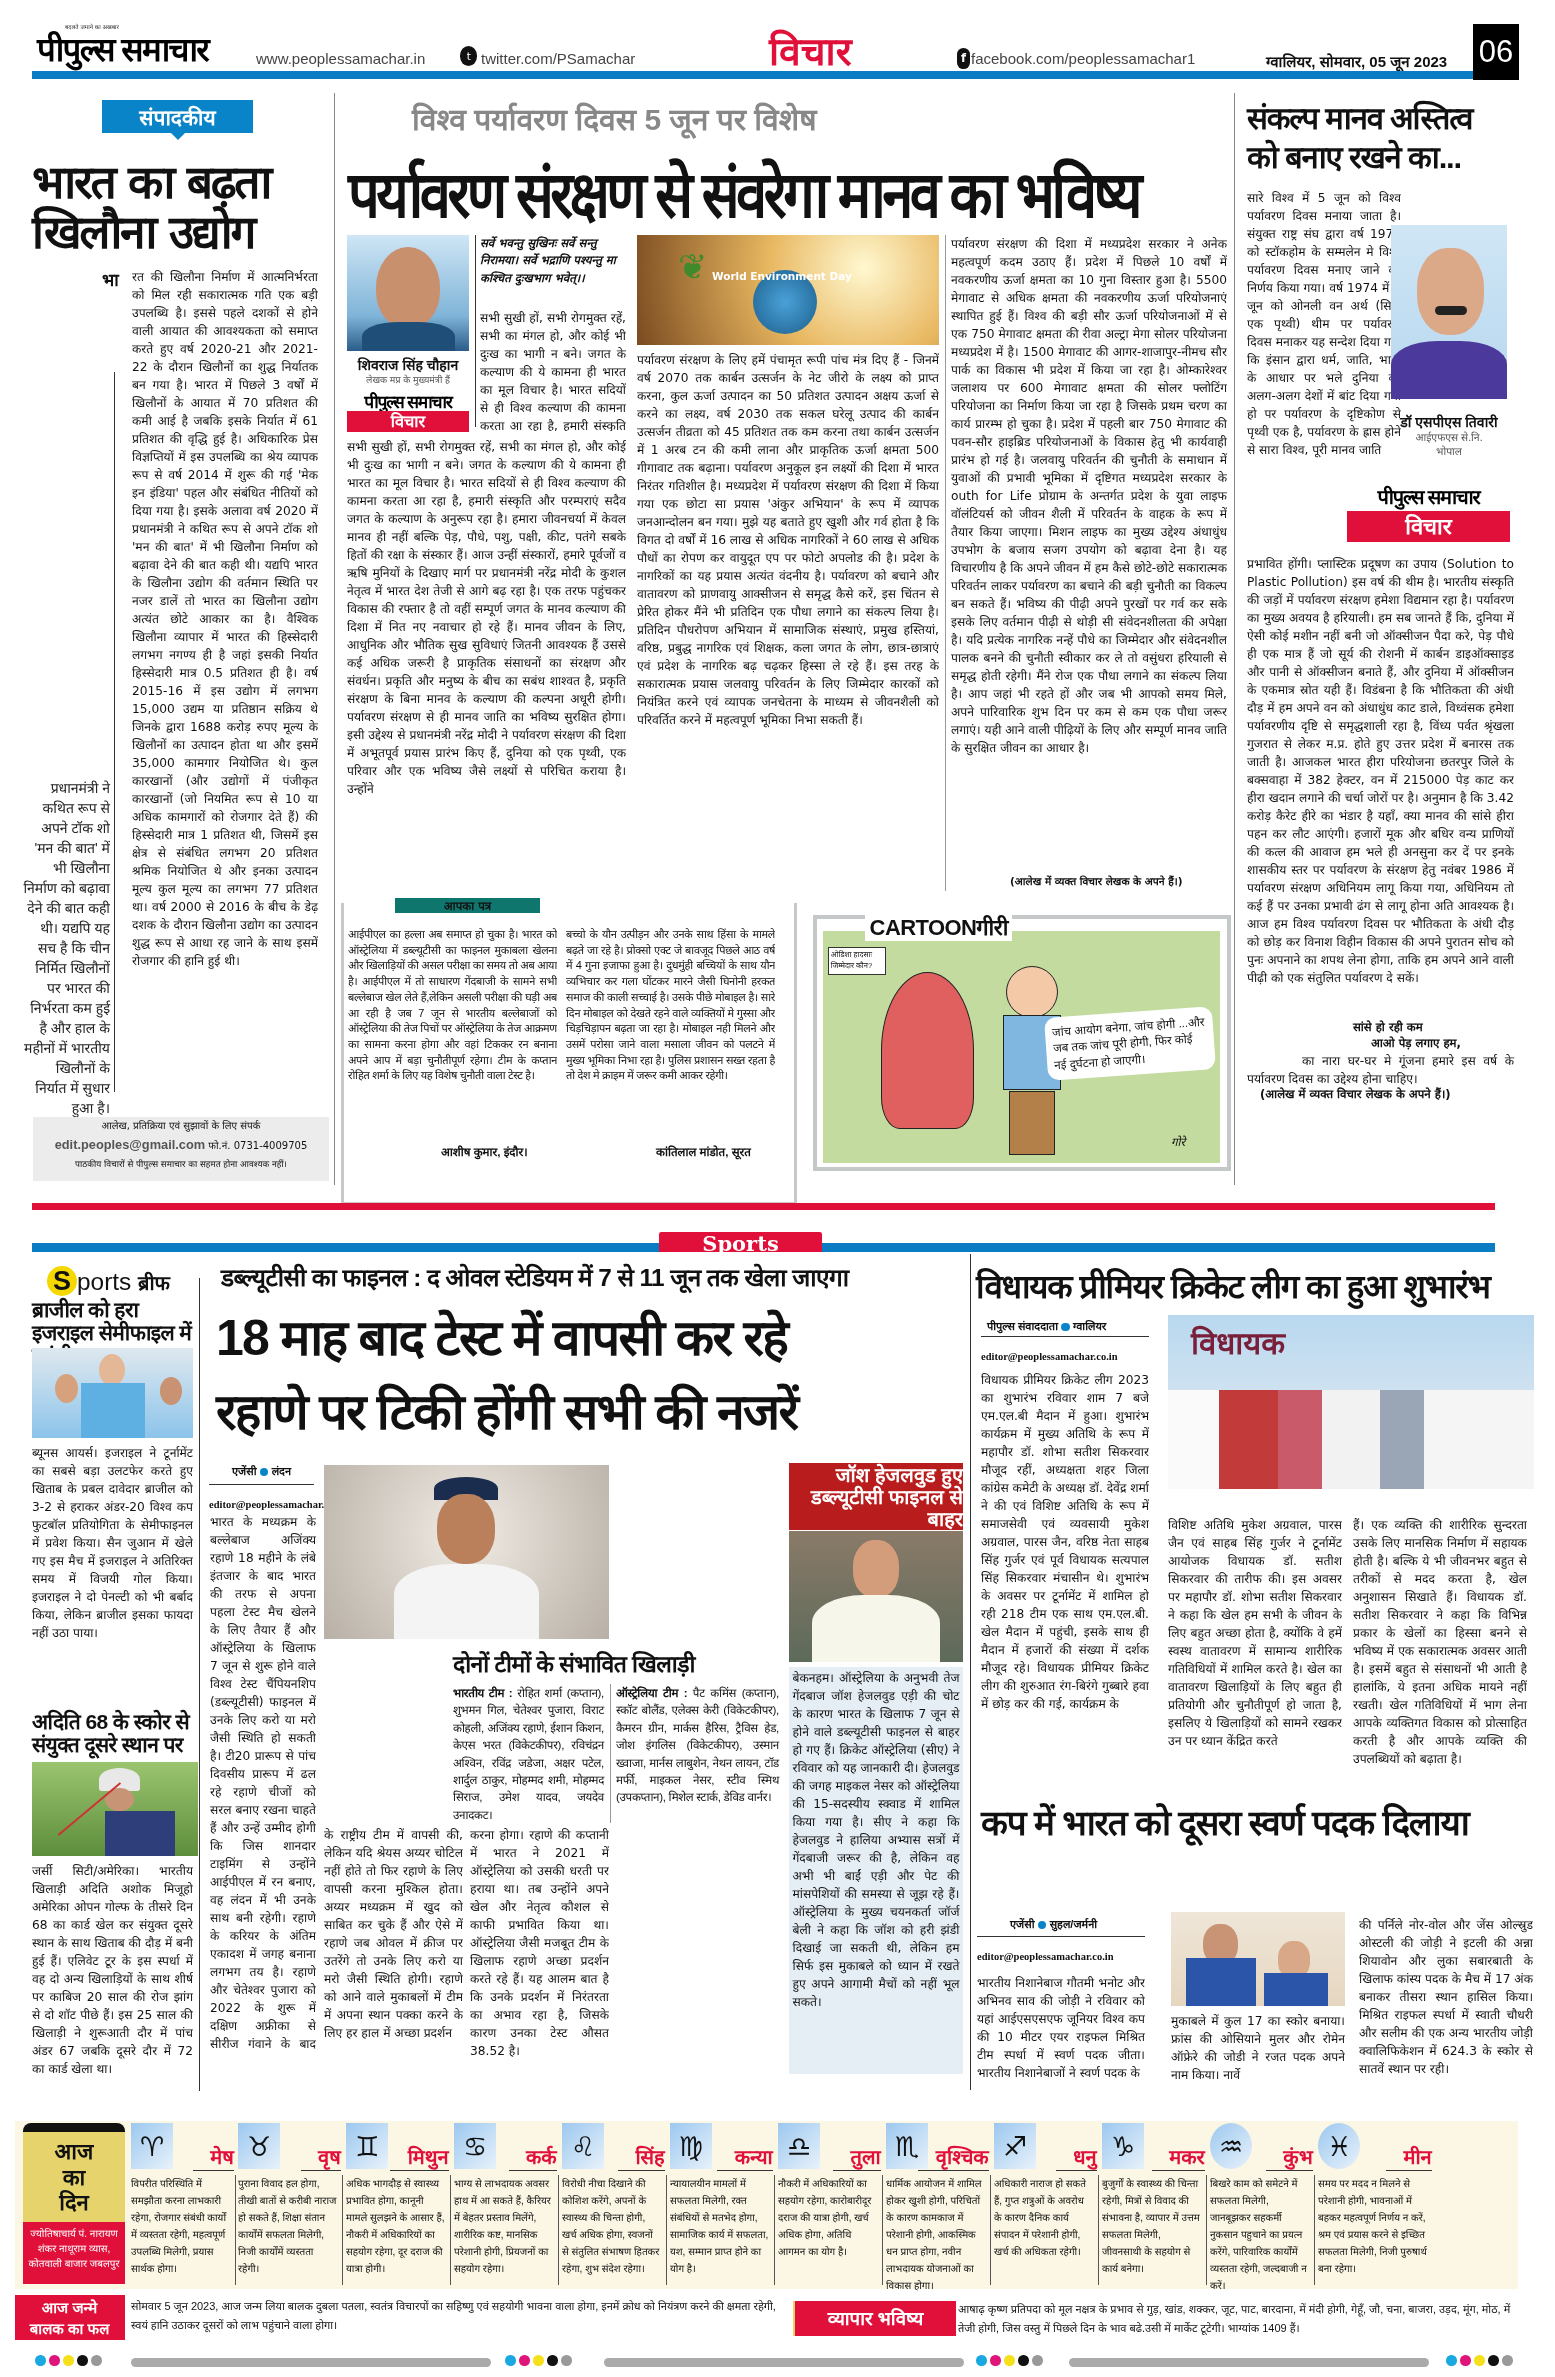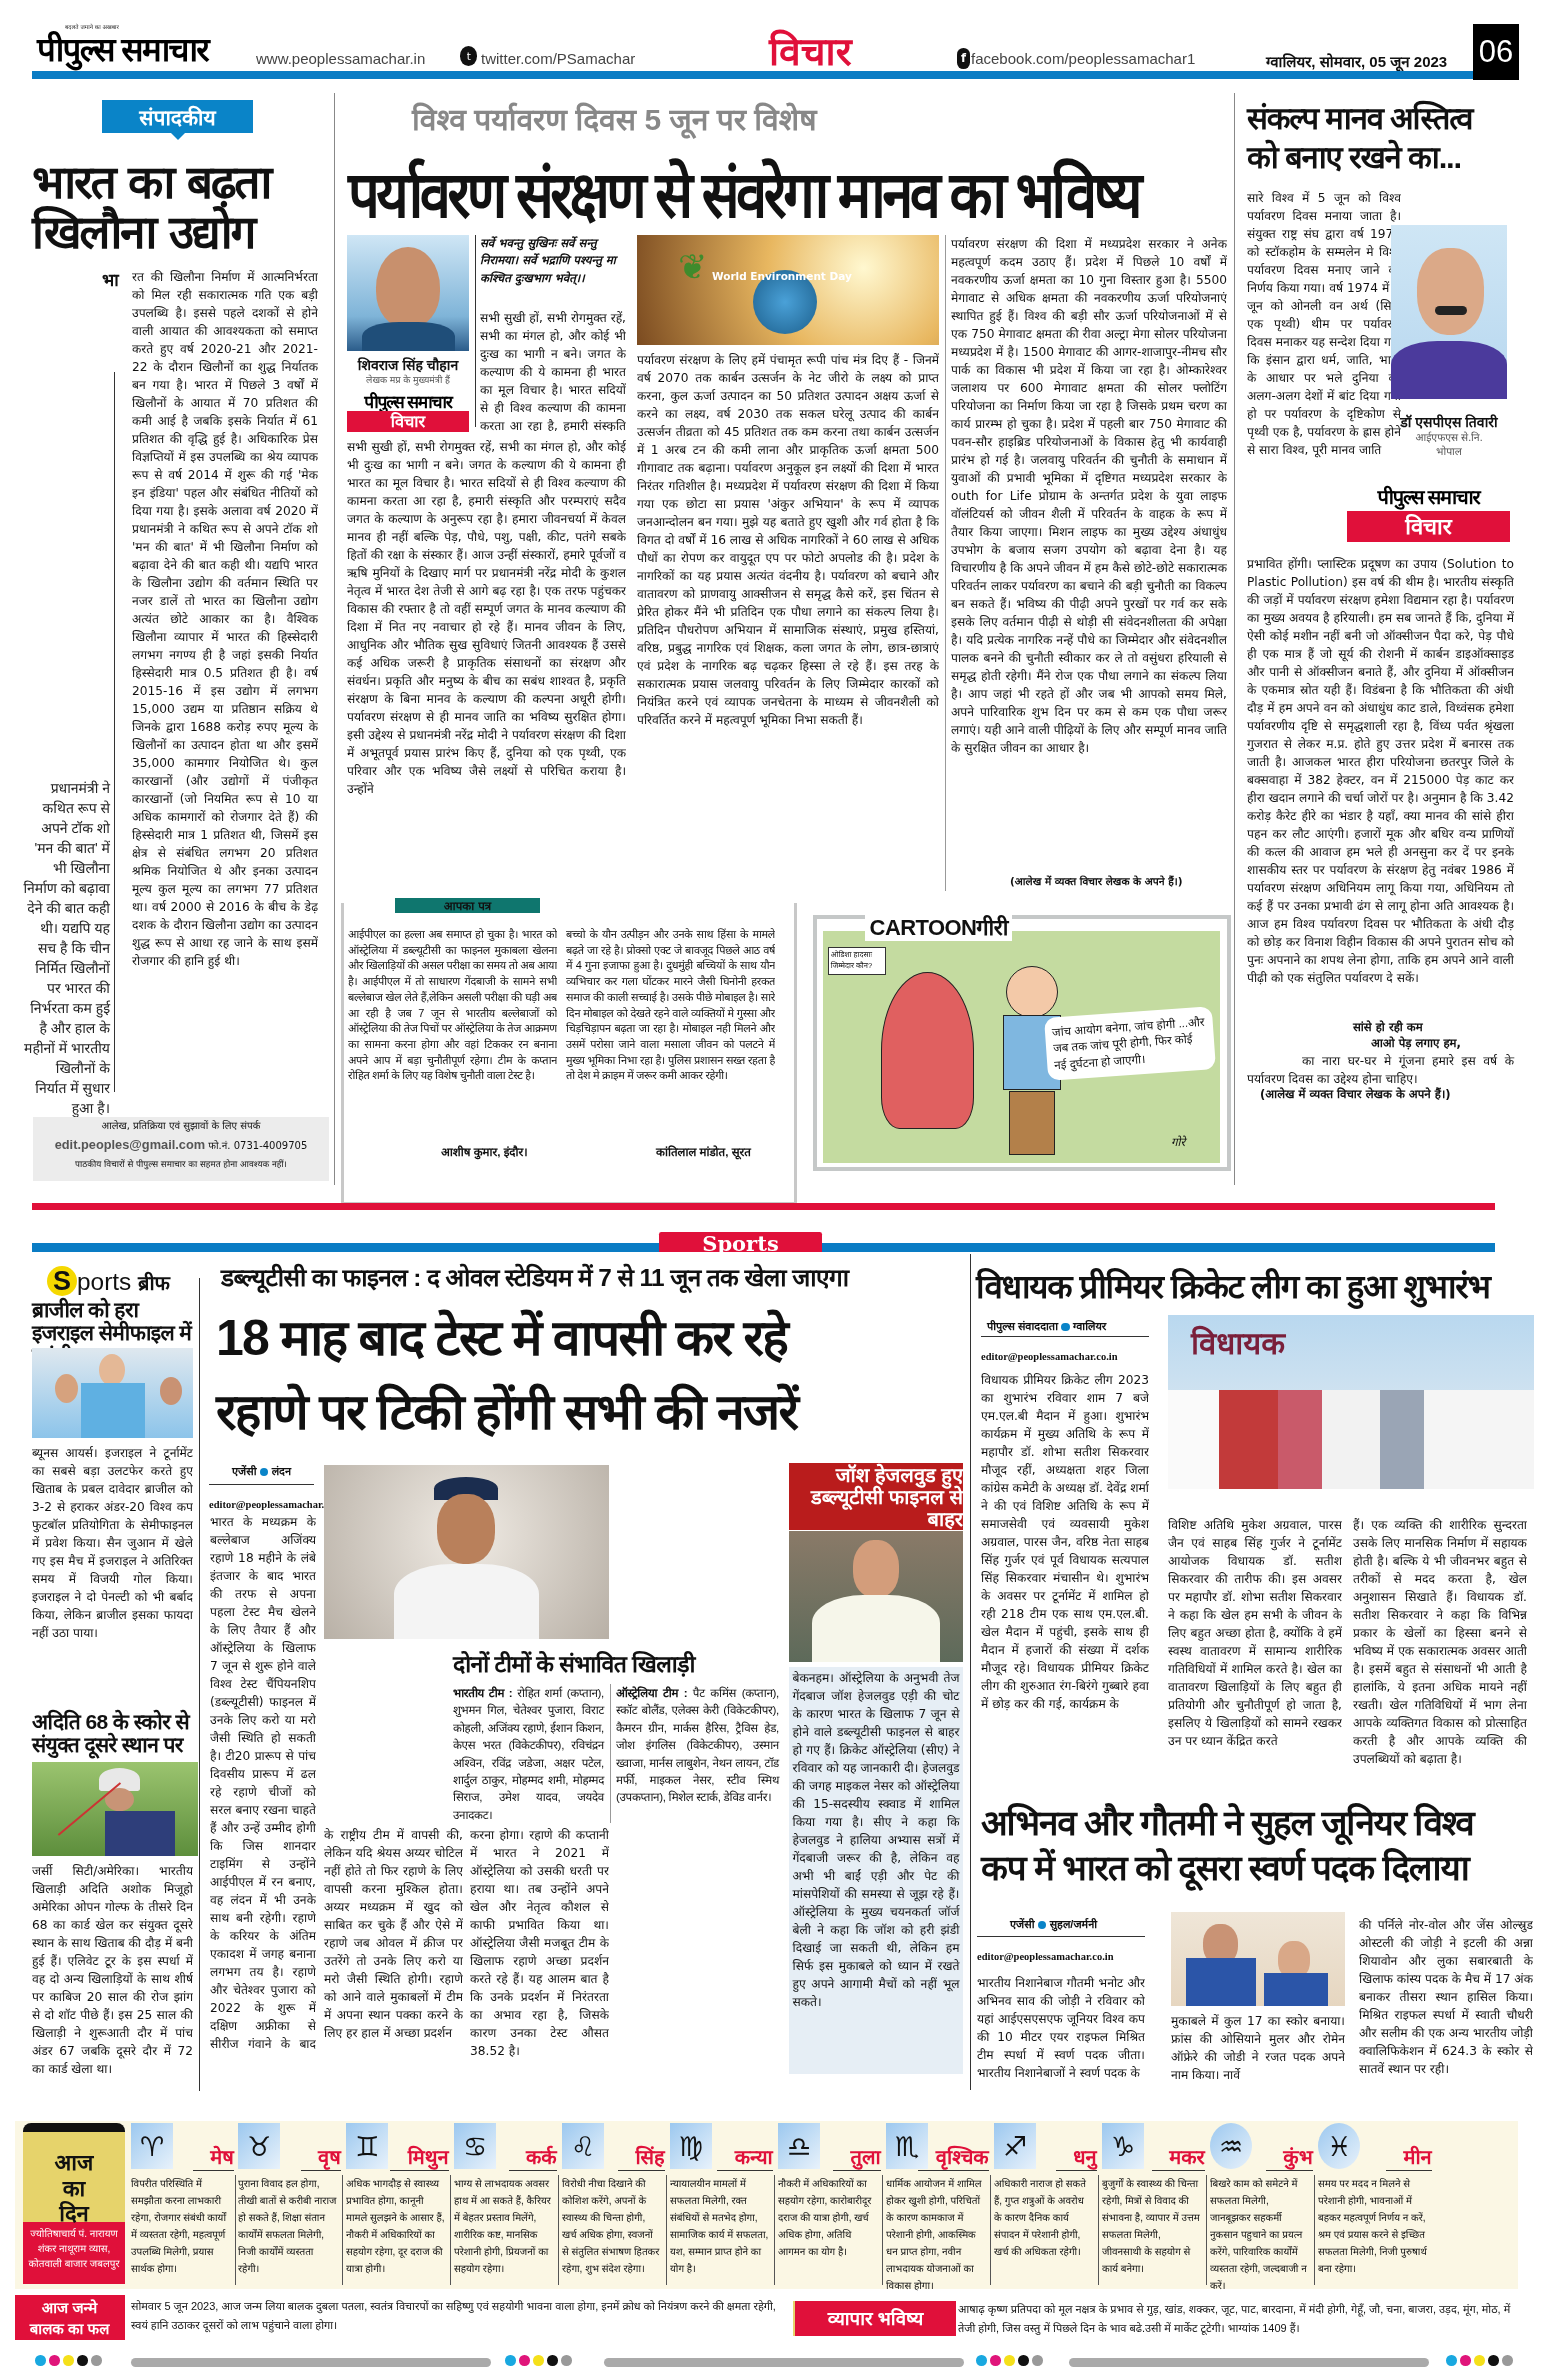--- a/index.html
+++ b/index.html
@@ -51,21 +51,21 @@
 .email-line{font-family:"Liberation Serif",serif;font-size:10.5px;font-weight:bold;border-top:1.2px solid #333;padding-top:14px}
 .hazel-box{left:789px;top:1463px;width:174px;height:67px;background:#b91c1c;color:#fff;font-family:"Liberation Sans",sans-serif;font-weight:bold;font-size:20px;line-height:22px;text-align:right;padding-top:1.2px}
 .hazel-text{left:789px;top:1667px;width:174px;background:#e6eef5;padding:2.3px 3.5px}
 .mlaph-head{left:976px;top:1263px;font-family:"Liberation Sans",sans-serif;font-weight:bold;font-size:33px;letter-spacing:-1.2px}
 .abhinav-head{left:981px;top:1800px;font-family:"Liberation Sans",sans-serif;font-weight:bold;font-size:35px;line-height:45px;letter-spacing:-1.2px}
 .teams-head{left:453px;top:1647px;font-family:"Liberation Sans",sans-serif;font-weight:bold;font-size:23px;letter-spacing:-0.6px}
 
 .horo-bg{left:14.5px;top:2121px;width:1503px;height:168px;background:#fbf7e4}
 .aaj-box{left:23px;top:2123px;width:102px;height:166px}
 .aaj-top{height:9.3px;background:#111;border-radius:8.1px 8.1px 0 0}
-.aaj-mid{height:90px;background:#e6d36b;text-align:center;font-family:"Liberation Sans",sans-serif;font-weight:bold;font-size:22px;line-height:25.6px;padding-top:18px}
+.aaj-mid{height:90px;background:#e6d36b;text-align:center;font-family:"Liberation Sans",sans-serif;font-weight:bold;font-size:22px;line-height:25.6px;padding-top:7px}
 .aaj-bot{height:62px;background:#e0103a;color:#fff;text-align:center;font-family:"Liberation Sans",sans-serif;font-size:10px;line-height:15px;padding-top:3.5px}
 .sign{position:absolute;top:2123px;width:105px}
 .sign .icon{width:42px;height:46px;background:linear-gradient(135deg,#9cc8ef,#e8f2fb);display:flex;align-items:center;justify-content:center;font-size:27px;color:#111}
 .sign .name{position:absolute;right:2.3px;top:20px;font-family:"Liberation Sans",sans-serif;font-weight:bold;color:#e0103a;font-size:20px;border-bottom:1.2px solid #333;padding-left:17.4px}
 .sign .body{font-family:"Liberation Sans",sans-serif;font-size:10px;line-height:17px;margin-top:5.8px;padding-right:4.6px;border-right:0.6px solid #555;height:110px}
 .born-badge{left:14.5px;top:2295px;width:110px;height:45px;background:#e0103a;color:#fff;font-family:"Liberation Sans",sans-serif;font-weight:bold;font-size:15px;line-height:21px;text-align:center;padding-top:2.3px}
 .born-text{left:131px;top:2297px;width:650px;font-family:"Liberation Sans",sans-serif;font-size:11px;line-height:18.6px}
 .biz-badge{left:793px;top:2301px;width:163px;height:35px;background:#e0103a;color:#fff;font-family:"Liberation Sans",sans-serif;font-weight:bold;font-size:18.6px;text-align:center;line-height:35px;border-left:2.3px solid #e6d36b}
 .biz-text{left:958px;top:2300px;width:557px;font-family:"Liberation Sans",sans-serif;font-size:11px;line-height:18.6px}
 .regbar{position:absolute;top:2358px;height:9.3px;background:#aaa;border-radius:4.6px}
@@ -232,21 +232,20 @@
 <div class="abs email-line" style="left:981px;top:1336px;width:168px">editor@peoplessamachar.co.in</div>
 <div class="abs txt" style="left:981px;top:1371px;width:168px;height:407px;overflow:hidden">विधायक प्रीमियर क्रिकेट लीग 2023 का शुभारंभ रविवार शाम 7 बजे एम.एल.बी मैदान में हुआ। शुभारंभ कार्यक्रम में मुख्य अतिथि के रूप में महापौर डॉ. शोभा सतीश सिकरवार मौजूद रहीं, अध्यक्षता शहर जिला कांग्रेस कमेटी के अध्यक्ष डॉ. देवेंद्र शर्मा ने की एवं विशिष्ट अतिथि के रूप में समाजसेवी एवं व्यवसायी मुकेश अग्रवाल, पारस जैन, वरिष्ठ नेता साहब सिंह गुर्जर एवं पूर्व विधायक सत्यपाल सिंह सिकरवार मंचासीन थे। शुभारंभ के अवसर पर टूर्नामेंट में शामिल हो रही 218 टीम एक साथ एम.एल.बी. खेल मैदान में पहुंची, इसके साथ ही मैदान में हजारों की संख्या में दर्शक मौजूद रहे। विधायक प्रीमियर क्रिकेट लीग की शुरुआत रंग-बिरंगे गुब्बारे हवा में छोड़ कर की गई, कार्यक्रम के</div>
 <div class="photo" style="left:1168px;top:1315px;width:366px;height:174px;background:linear-gradient(180deg,#b9d8ef,#e9eef2)">
   <div style="position:absolute;left:23px;top:5.8px;font-family:'Liberation Sans',sans-serif;font-weight:bold;font-size:31px;color:#7a1f3a">विधायक</div>
   <div style="position:absolute;left:0;top:75px;width:366px;height:119px;background:linear-gradient(90deg,#fafafa 0 14%,#c23a3a 14% 30%,#c95a6a 30% 42%,#f2f2f2 42% 58%,#9aa5b5 58% 70%,#f5f5f5 70% 100%)"></div>
 </div>
 <div class="abs txt" style="left:1168px;top:1516px;width:174px;height:256px;overflow:hidden">विशिष्ट अतिथि मुकेश अग्रवाल, पारस जैन एवं साहब सिंह गुर्जर ने टूर्नामेंट आयोजक विधायक डॉ. सतीश सिकरवार की तारीफ की। इस अवसर पर महापौर डॉ. शोभा सतीश सिकरवार ने कहा कि खेल हम सभी के जीवन के लिए बहुत अच्छा होता है, क्योंकि वे हमें स्वस्थ वातावरण में सामान्य शारीरिक गतिविधियों में शामिल करते है। खेल का वातावरण खिलाड़ियों के लिए बहुत ही प्रतियोगी और चुनौतीपूर्ण हो जाता है, इसलिए ये खिलाड़ियों को सामने रखकर उन पर ध्यान केंद्रित करते</div>
 <div class="abs txt" style="left:1353px;top:1516px;width:174px;height:256px;overflow:hidden">हैं। एक व्यक्ति की शारीरिक सुन्दरता उसके लिए मानसिक निर्माण में सहायक होती है। बल्कि ये भी जीवनभर बहुत से तरीकों से मदद करता है, खेल अनुशासन सिखाते हैं। विधायक डॉ. सतीश सिकरवार ने कहा कि विभिन्न प्रकार के खेलों का हिस्सा बनने से भविष्य में एक सकारात्मक अवसर आती है। इसमें बहुत से संसाधनों भी आती है हालांकि, ये इतना अधिक मायने नहीं रखती। खेल गतिविधियों में भाग लेना आपके व्यक्तिगत विकास को प्रोत्साहित करती है और आपके व्यक्ति की उपलब्धियों को बढ़ाता है।</div>
 
 <div class="abs abhinav-head">
-  <div>अभिनव और गौतमी ने सुहल जूनियर विश्व</div>
   <div>कप में भारत को दूसरा स्वर्ण पदक दिलाया</div>
 </div>
 <div class="abs byline" style="left:1010px;top:1916px"><span>एजेंसी</span><span class="dot"></span><span>सुहल/जर्मनी</span></div>
 <div class="abs email-line" style="left:977px;top:1936px;width:168px">editor@peoplessamachar.co.in</div>
 <div class="abs txt" style="left:977px;top:1974px;width:168px;height:116px;overflow:hidden">भारतीय निशानेबाज गौतमी भनोट और अभिनव साव की जोड़ी ने रविवार को यहां आईएसएसएफ जूनियर विश्व कप की 10 मीटर एयर राइफल मिश्रित टीम स्पर्धा में स्वर्ण पदक जीता। भारतीय निशानेबाजों ने स्वर्ण पदक के</div>
 <div class="photo" style="left:1171px;top:1912px;width:174px;height:94px;background:linear-gradient(180deg,#efe6d8,#e6d6c0)">
   <div style="position:absolute;left:32px;top:11.6px;width:35px;height:41px;border-radius:45%;background:#c99375"></div>
   <div style="position:absolute;left:14.5px;top:46px;width:70px;height:48px;background:#2b55a8"></div>
   <div style="position:absolute;left:107px;top:29px;width:32px;height:38px;border-radius:45%;background:#d9a888"></div>
   <div style="position:absolute;left:93px;top:61px;width:64px;height:33px;background:#2b55a8"></div>

